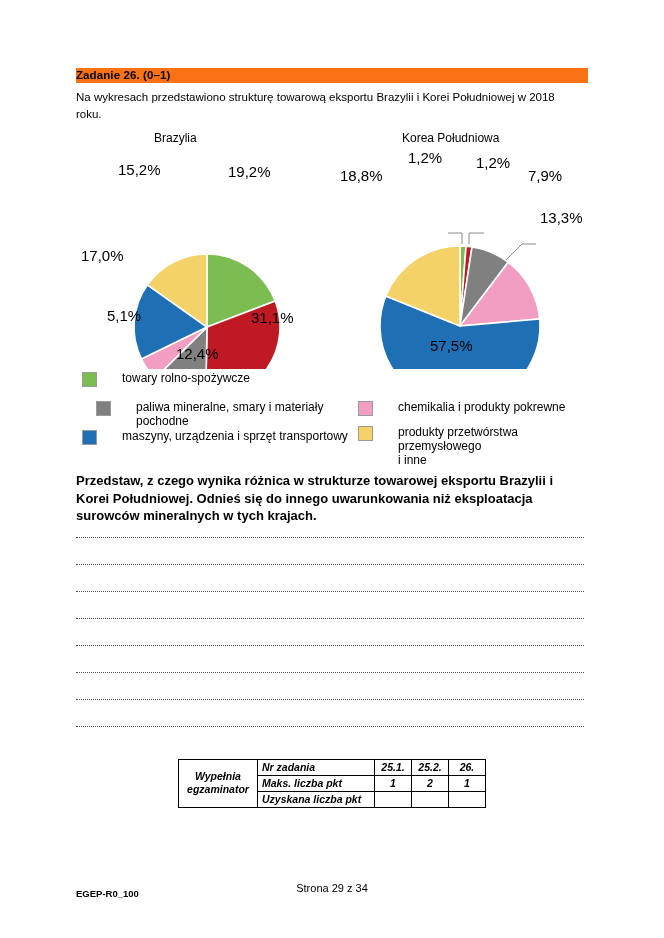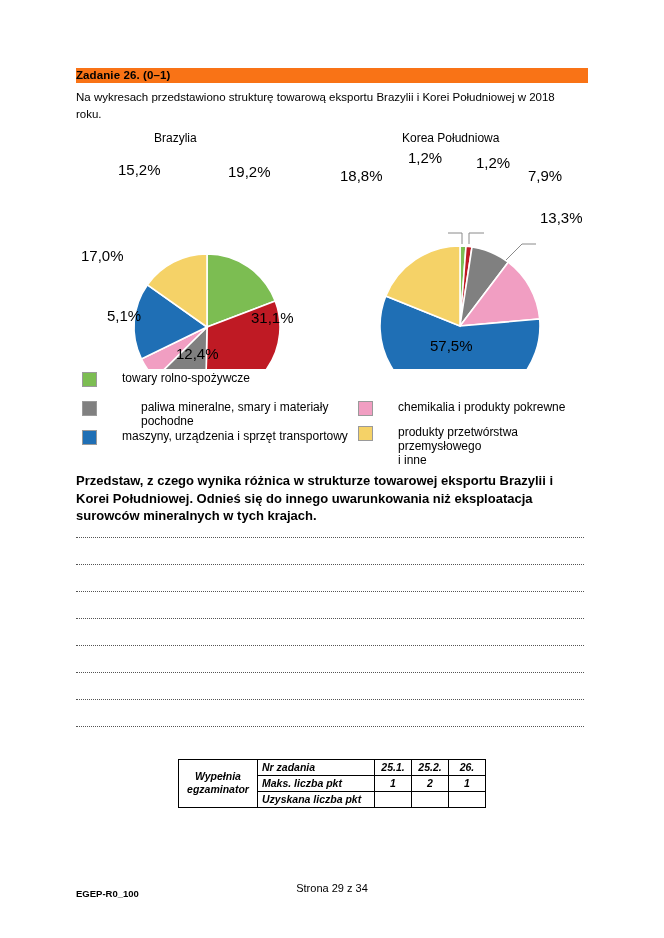--- a/index.html
+++ b/index.html
@@ -270,21 +270,21 @@
       </div>
 
     </div>
 
     <div class="legend">
       <div class="legend-item" style="left:6px;top:0px;width:280px;">
         <span class="swatch" style="background:#7cbd52;"></span>
         <span class="legend-label">towary rolno-spożywcze</span>
       </div>
 
-      <div class="legend-item" style="left:6px;top:29px;width:280px;gap:19px;">
+      <div class="legend-item" style="left:20px;top:29px;width:280px;">
         <span class="swatch" style="background:#808080;"></span>
         <span class="legend-label">paliwa mineralne, smary i materiały pochodne</span>
       </div>
       <div class="legend-item" style="left:282px;top:29px;width:230px;">
         <span class="swatch" style="background:#f19ec2;"></span>
         <span class="legend-label">chemikalia i produkty pokrewne</span>
       </div>
 
       <div class="legend-item" style="left:6px;top:58px;width:280px;">
         <span class="swatch" style="background:#1f6fb5;"></span>

